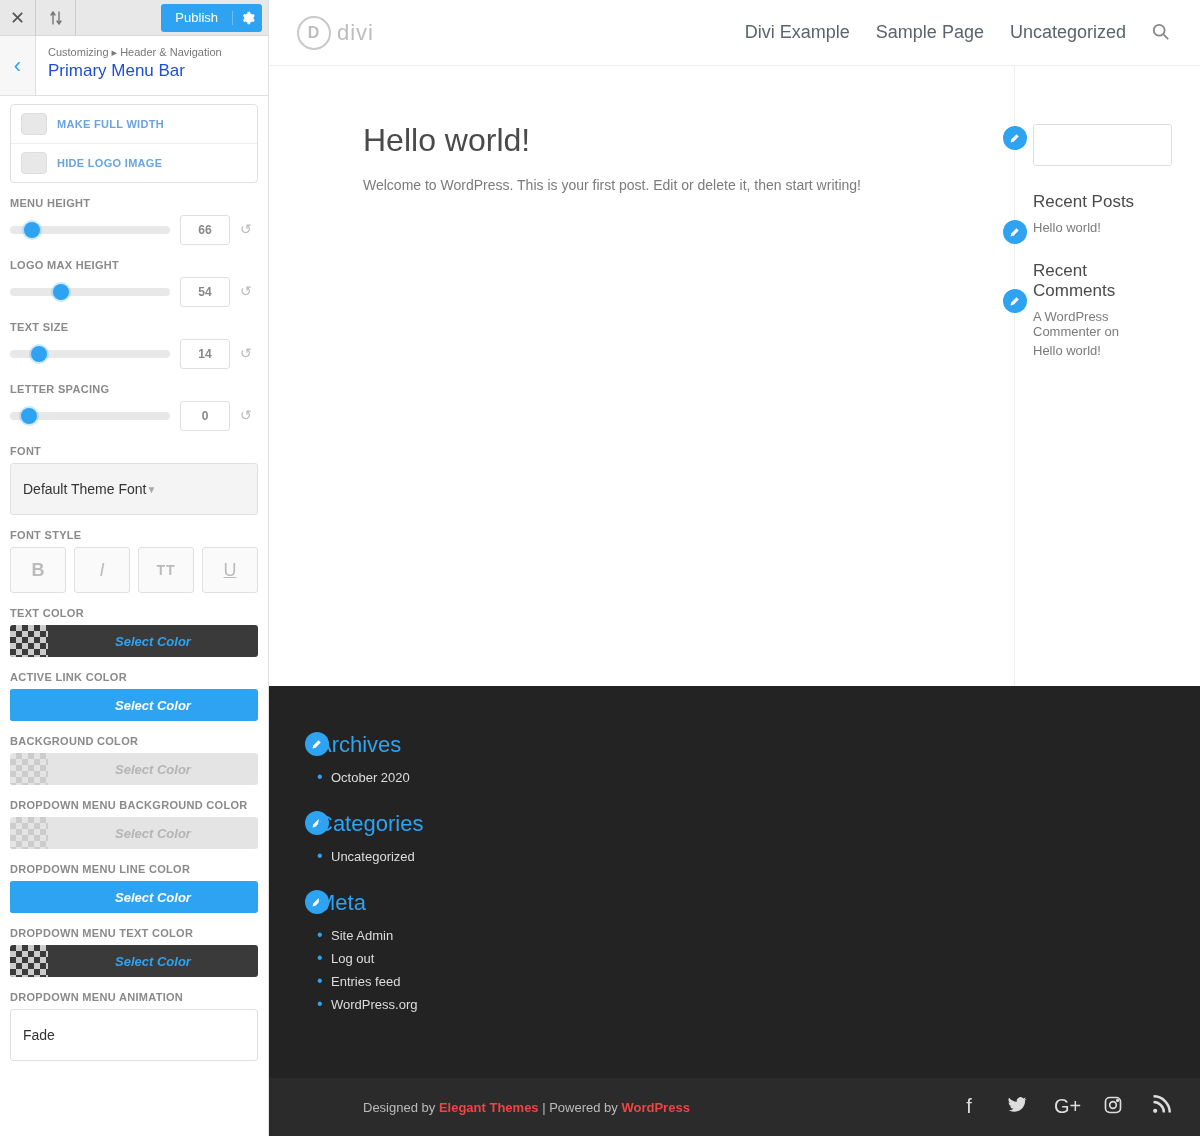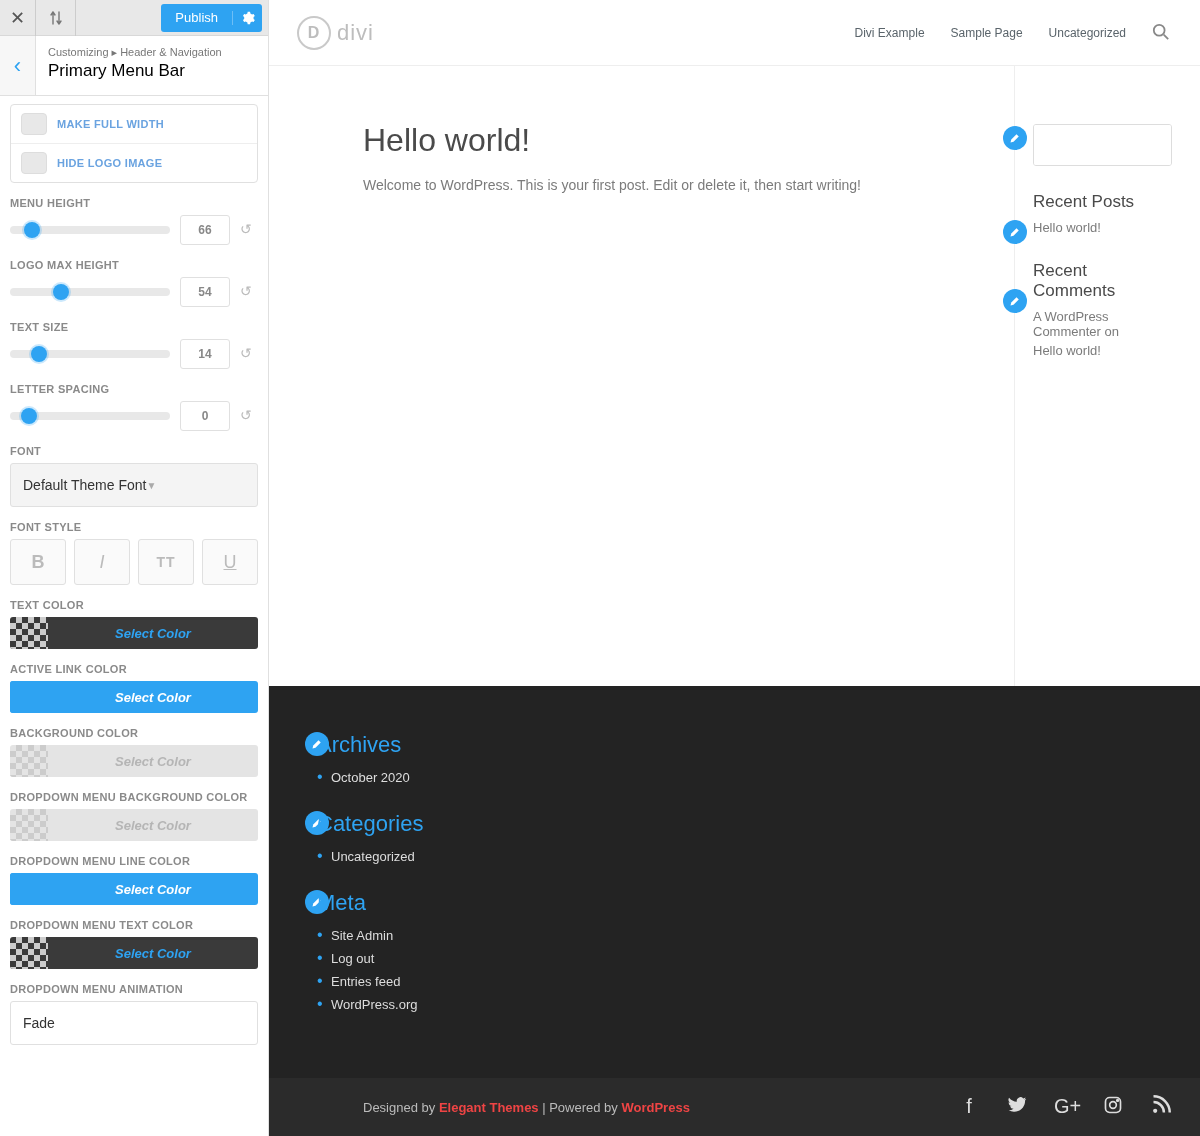--- a/index.html
+++ b/index.html
@@ -12,56 +12,56 @@
 .cz-top .drag { width: 40px; height: 36px; display: flex; align-items: center; justify-content: center; color: #666; border-right: 1px solid #ccc; cursor: pointer; }
 .cz-top .spacer { flex: 1; }
 .cz-top .publish { display: flex; align-items: center; height: 28px; margin-right: 6px; background: #2ea3f2; color: #fff; border-radius: 3px; overflow: hidden; }
 .cz-top .publish .lbl { padding: 0 14px; font-size: 13px; cursor: pointer; }
 .cz-top .publish .gear { width: 30px; display: flex; align-items: center; justify-content: center; border-left: 1px solid rgba(255,255,255,.3); cursor: pointer; }
 
 .cz-head { display: flex; border-bottom: 1px solid #e0e0e0; height: 60px; }
 .cz-head .back { width: 36px; display: flex; align-items: center; justify-content: center; color: #2ea3f2; font-size: 22px; border-right: 1px solid #e0e0e0; cursor: pointer; background: #f7f7f7; }
 .cz-head .crumbs { flex: 1; padding: 10px 12px 4px; }
 .cz-head .crumbs .small { font-size: 11px; color: #777; }
-.cz-head .crumbs .title { font-size: 17px; color: #000000; font-weight: 400; margin-top: 2px; }
+.cz-head .crumbs .title { font-size: 17px; color: #1d4ed8; font-weight: 400; margin-top: 2px; }
 
 .cz-body { padding: 8px 10px 22px; }
 .cz-lbl { font-size: 11px; color: #8a8a8a; font-weight: 600; letter-spacing: .3px; margin: 14px 0 6px; }
 
 .toggle-group { border: 1px solid #e0e0e0; border-radius: 4px; }
 .toggle-row { display: flex; align-items: center; padding: 8px 10px; gap: 10px; }
 .toggle-row + .toggle-row { border-top: 1px solid #eee; }
 .switch { width: 26px; height: 22px; border-radius: 4px; background: #e8e8e8; cursor: pointer; border: 1px solid #ddd; }
 .toggle-row .txt { font-size: 11px; color: #6aa3e0; font-weight: 600; letter-spacing: .3px; }
 
 .slider-row { display: flex; align-items: center; gap: 10px; margin-top: 4px; }
 .track { position: relative; flex: 1; height: 8px; border-radius: 4px; background: #e8e8e8; }
 .knob { position: absolute; top: 50%; transform: translate(-50%,-50%); width: 16px; height: 16px; border-radius: 50%; background: #2ea3f2; box-shadow: 0 0 0 2px rgba(46,163,242,.25); cursor: pointer; }
 .valbox { width: 50px; height: 30px; border: 1px solid #e0e0e0; border-radius: 3px; font-size: 12px; font-weight: 600; color: #888; display: flex; align-items: center; justify-content: center; }
 .reset { width: 18px; height: 18px; color: #bbb; cursor: pointer; }
 
-.select { height: 44px; border: 1px solid #e0e0e0; border-radius: 3px; background: #f4f4f4; display: flex; align-items: center; padding: 0 12px; cursor: pointer; }
+.select { height: 52px; border: 1px solid #e0e0e0; border-radius: 3px; background: #f4f4f4; display: flex; align-items: center; padding: 0 12px; cursor: pointer; }
 .select .caret { color: #aaa; font-size: 10px; }
 
 .fs-row { display: flex; gap: 8px; }
 .fs-btn { flex: 1; height: 46px; border: 1px solid #e0e0e0; border-radius: 3px; background: #fafafa; color: #bbb; font-size: 18px; display: flex; align-items: center; justify-content: center; cursor: pointer; }
 .fs-btn.tt { font-size: 14px; font-weight: 700; letter-spacing: 1px; }
 
 .color-btn { height: 32px; width: 100%; border-radius: 3px; overflow: hidden; display: flex; cursor: pointer; }
 .color-sw { width: 38px; height: 100%; }
 .color-txt { flex: 1; display: flex; align-items: center; justify-content: center; font-size: 13px; font-weight: 600; font-style: italic; }
 .checker { background-image: linear-gradient(45deg,#ccc 25%,transparent 25%), linear-gradient(-45deg,#ccc 25%,transparent 25%), linear-gradient(45deg,transparent 75%,#ccc 75%), linear-gradient(-45deg,transparent 75%,#ccc 75%); background-size: 12px 12px; background-position: 0 0,0 6px,6px -6px,-6px 0; }
 
 
 .preview { position: absolute; left: 269px; top: 0; right: 0; min-height: 1136px; display: flex; flex-direction: column; }
 .pv-header { height: 66px; display: flex; align-items: center; padding: 0 28px; border-bottom: 1px solid #eee; }
 .logo { display: flex; align-items: center; gap: 6px; color: #bdbdbd; font-size: 22px; letter-spacing: 1px; }
 .logo .ring { width: 34px; height: 34px; border: 2px solid #c9c9c9; border-radius: 50%; display: flex; align-items: center; justify-content: center; font-size: 16px; font-weight: 700; color: #bdbdbd; }
 .pv-header .nav { margin-left: auto; display: flex; gap: 26px; align-items: center; }
-.pv-header .nav a { color: #5a646b; text-decoration: none; font-size: 12px; }
+.pv-header .nav a { color: #5a646b; text-decoration: none; font-size: 18px; }
 .pv-header .search { width: 20px; height: 20px; color: #888; cursor: pointer; }
 
 .pv-main { flex: 1; display: flex; }
 .content { flex: 1; padding: 56px 28px 50px 94px; }
 .h1 { font-size: 32px; color: #4a4a4a; font-weight: 500; margin-bottom: 18px; }
 .body { color: #7b7b7b; font-size: 14px; }
 
 .sidebar { width: 186px; padding: 58px 28px 0 18px; border-left: 1px solid #eee; }
 .edit-pin { position: relative; }
 .pin { position: absolute; left: -30px; top: 2px; width: 24px; height: 24px; border-radius: 50%; background: #2ea3f2; display: flex; align-items: center; justify-content: center; cursor: pointer; }

